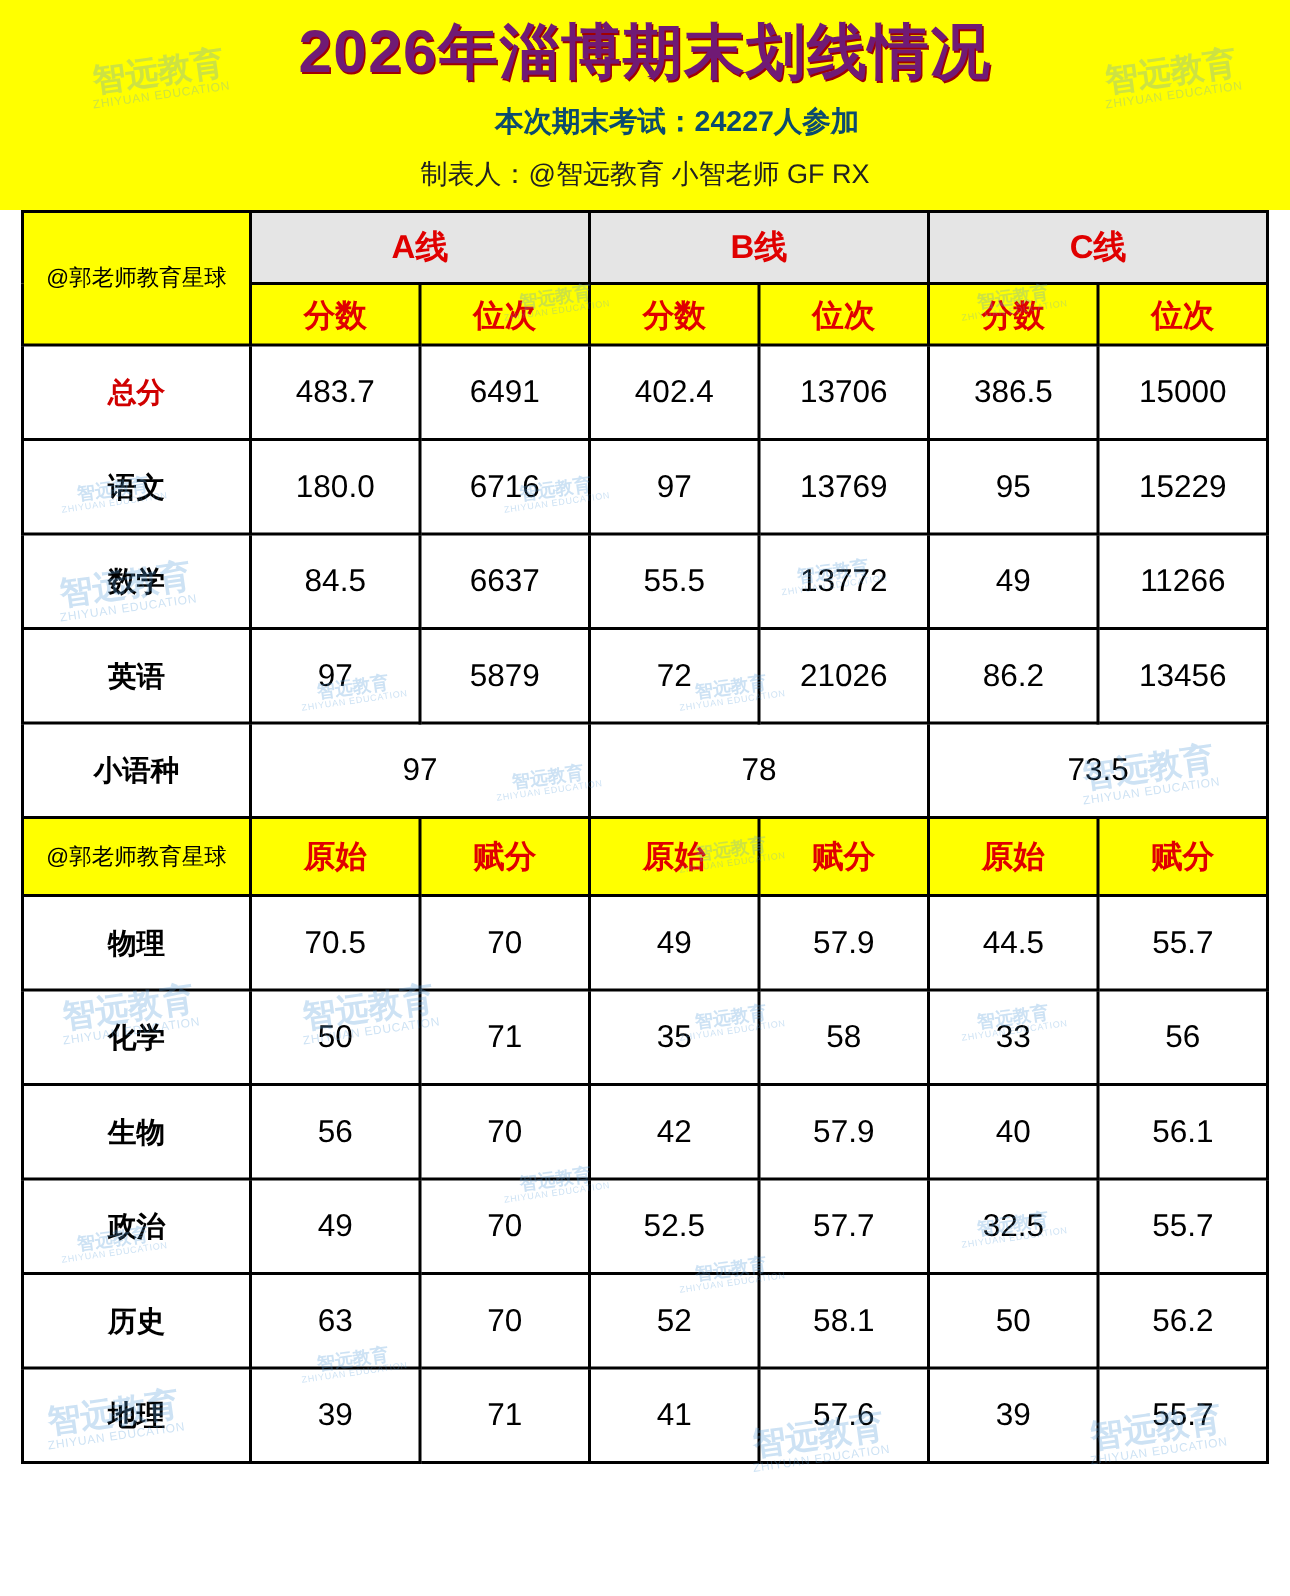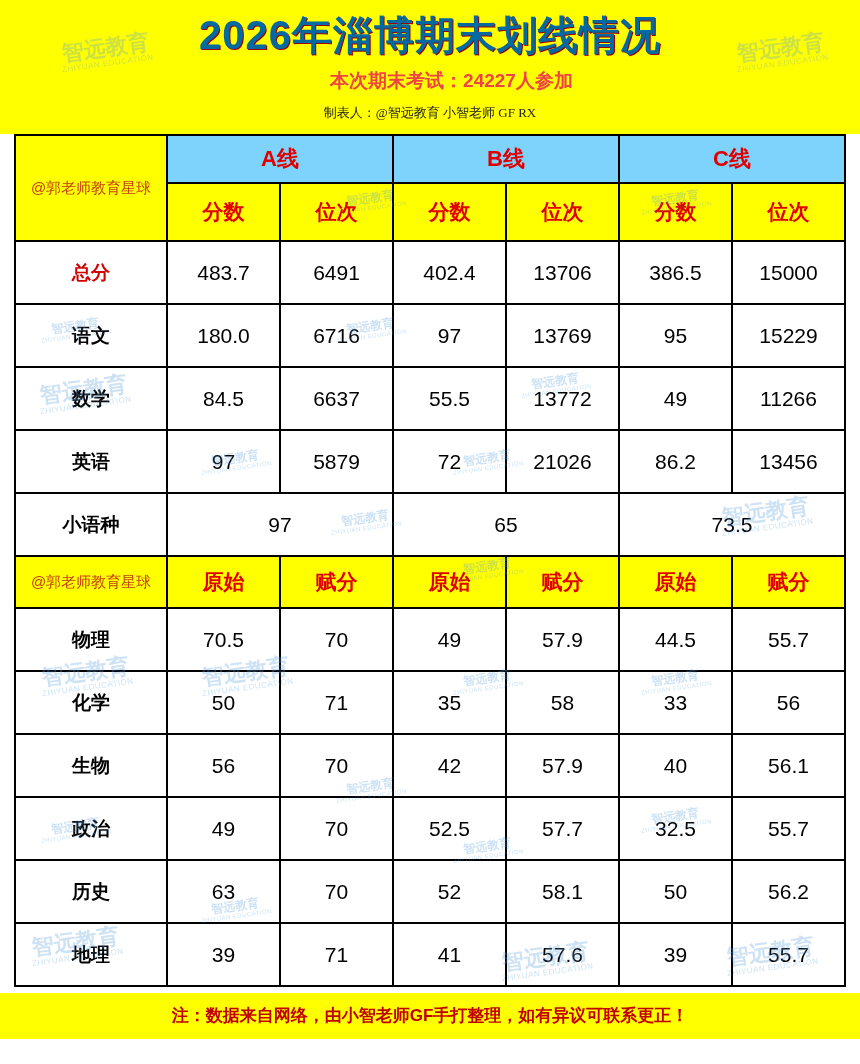--- a/index.html
+++ b/index.html
@@ -23,38 +23,37 @@
   
   .header {
     background: #ffff00;
     padding: 10px 0 8px 0;
     text-align: center;
     position: relative;
   }
   .title {
     font-size: 40px;
     font-weight: bold;
-    color: #0369a1;
+    color: #701a75;
     letter-spacing: 1px;
     line-height: 1.25;
     text-shadow: 1px 1px 0 #a00000;
   }
   .subtitle {
     font-size: 19px;
     font-weight: bold;
-    color: #ef4444;
+    color: #0c4a6e;
     margin-top: 8px;
     padding-left: 43px;
   }
   .credit {
-    font-size: 13px;
+    font-size: 18px;
     color: #222222;
     margin-top: 10px;
     padding-bottom: 4px;
-    font-family: Liberation Serif, serif;
   }
   
   .table-wrap {
     padding: 0 14px;
     box-sizing: border-box;
   }
   table.grade {
     border-collapse: collapse;
     width: 832px;
     table-layout: fixed;
@@ -63,36 +62,36 @@
     border: 2px solid #000000;
     text-align: center;
     vertical-align: middle;
     padding: 0;
     box-sizing: border-box;
   }
   col.c-label { width: 152px; }
   col.c-val   { width: 113px; }
 
   .hdr-yellow {
-    background: #7dd3fc;
+    background: #e5e5e5;
     color: #e00000;
     font-weight: bold;
     font-size: 22px;
     height: 48px;
   }
   .hdr-sub {
     background: #ffff00;
     color: #e00000;
     font-weight: bold;
     font-size: 21px;
-    height: 58px;
+    height: 41px;
   }
   .brand-cell {
     background: #ffff00;
-    color: #c2410c;
+    color: #000000;
     font-size: 15px;
     font-weight: normal;
   }
   .row-label {
     font-weight: bold;
     font-size: 19px;
     color: #000000;
     height: 63px;
   }
   .row-label.red { color: #d00000; }
@@ -207,21 +206,21 @@
           <td class="cell-val">97</td>
           <td class="cell-val">5879</td>
           <td class="cell-val">72</td>
           <td class="cell-val">21026</td>
           <td class="cell-val">86.2</td>
           <td class="cell-val">13456</td>
         </tr>
         <tr>
           <td class="row-label">小语种</td>
           <td class="cell-val" colspan="2">97</td>
-          <td class="cell-val" colspan="2">65</td>
+          <td class="cell-val" colspan="2">78</td>
           <td class="cell-val" colspan="2">73.5</td>
         </tr>
 
         <tr class="section-row">
           <td class="brand-cell">@郭老师教育星球</td>
           <td class="hdr-sub">原始</td>
           <td class="hdr-sub">赋分</td>
           <td class="hdr-sub">原始</td>
           <td class="hdr-sub">赋分</td>
           <td class="hdr-sub">原始</td>
@@ -279,21 +278,20 @@
           <td class="cell-val">71</td>
           <td class="cell-val">41</td>
           <td class="cell-val">57.6</td>
           <td class="cell-val">39</td>
           <td class="cell-val">55.7</td>
         </tr>
       </tbody>
     </table>
   </div>
 
-  <div class="footer">注：数据来自网络，由小智老师GF手打整理，如有异议可联系更正！</div>
 
   <div class="wm big" style="left:60px; top:36px;">
     <span>智远教育</span><span class="wm-sub">ZHIYUAN EDUCATION</span>
   </div>
   <div class="wm big" style="left:735px; top:36px;">
     <span>智远教育</span><span class="wm-sub">ZHIYUAN EDUCATION</span>
   </div>
   <div class="wm" style="left:335px; top:192px;">
     <span>智远教育</span><span class="wm-sub">ZHIYUAN EDUCATION</span>
   </div>

